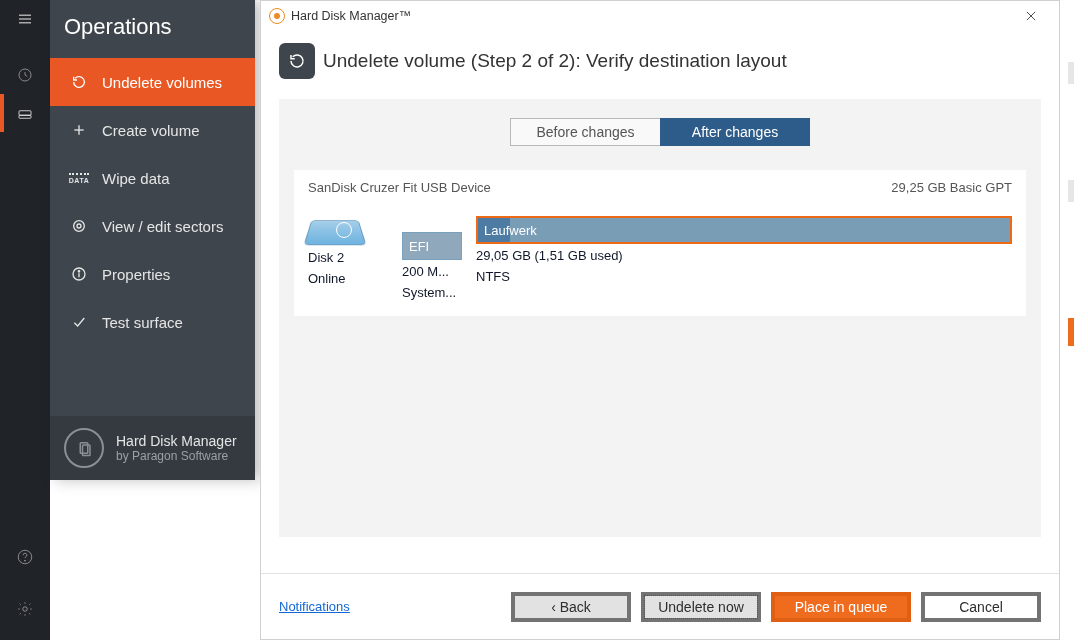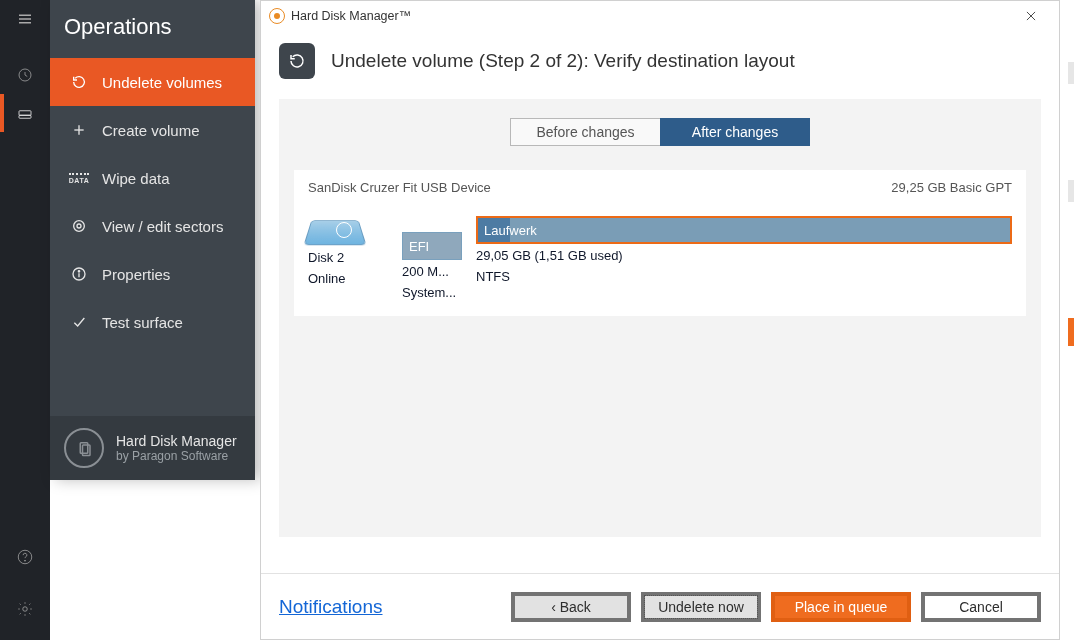--- a/index.html
+++ b/index.html
@@ -61,21 +61,21 @@
   .dlg-titlebar .app-ico {
     width: 16px; height: 16px; border-radius: 50%; border: 1.5px solid #e98b24;
     margin-right: 6px; display:inline-flex; align-items:center; justify-content:center;
   }
   .dlg-titlebar .app-ico::after{content:""; width:6px;height:6px;border-radius:50%;background:#e98b24;}
   .dlg-titlebar .close {
     margin-left: auto; width: 40px; height: 30px; display:flex; align-items:center; justify-content:center;
     cursor: pointer; font-size: 16px; color:#333;
   }
   .dlg-header {
-    display:flex; align-items:center; gap:16px; padding: 12px 18px 20px 18px;
+    display:flex; align-items:center; gap:8px; padding: 12px 18px 20px 18px;
   }
   .dlg-header .hicon {
     width: 36px; height: 36px; background:#3e454c; border-radius: 6px;
     display:flex; align-items:center; justify-content:center; color:#fff;
   }
   .dlg-header .hicon svg{width:18px;height:18px;stroke:#fff;fill:none;stroke-width:2;}
   .dlg-header h2 { font-weight: 400; font-size: 19px; color:#333; }
 
   
   .dlg-body {
@@ -114,21 +114,21 @@
   }
   .bar.vol-bar .used { position:absolute; left:0; top:0; bottom:0; width:6%; background:#4d7ba3; }
   .bar.vol-bar .txt{ position:relative; z-index:1; }
 
   
   .dlg-footer {
     position:absolute; left:0; right:0; bottom:0; height: 66px;
     border-top: 1px solid #e2e2e2; display:flex; align-items:center;
     padding: 0 18px; gap: 10px; background:#fff;
   }
-  .dlg-footer .notif { color:#1366d6; font-size:19px; text-decoration: underline; cursor:pointer; margin-right:auto;}
+  .dlg-footer .notif { color:#1366d6; font-size:13px; text-decoration: underline; cursor:pointer; margin-right:auto;}
   .btn {
     min-width: 120px; height: 30px; display:flex; align-items:center; justify-content:center;
     font-size: 14px; cursor:pointer; border:4px solid #737373; background:#e2e2e2; color:#2e2e2e;
   }
   .btn.primary { background:#ef6c1f; border-color:#e05f12; color:#fff; min-width: 140px;}
   .btn.focus { outline: 1px dotted #555; outline-offset:-4px; }
 
   
   .bg-sliver { position:absolute; right:14px; top:318px; width:6px; height:28px; background:#ef6c1f;}
   .bg-line1 { position:absolute; right:14px; top:62px; width:6px; height:22px; background:#e6e6e6;}

